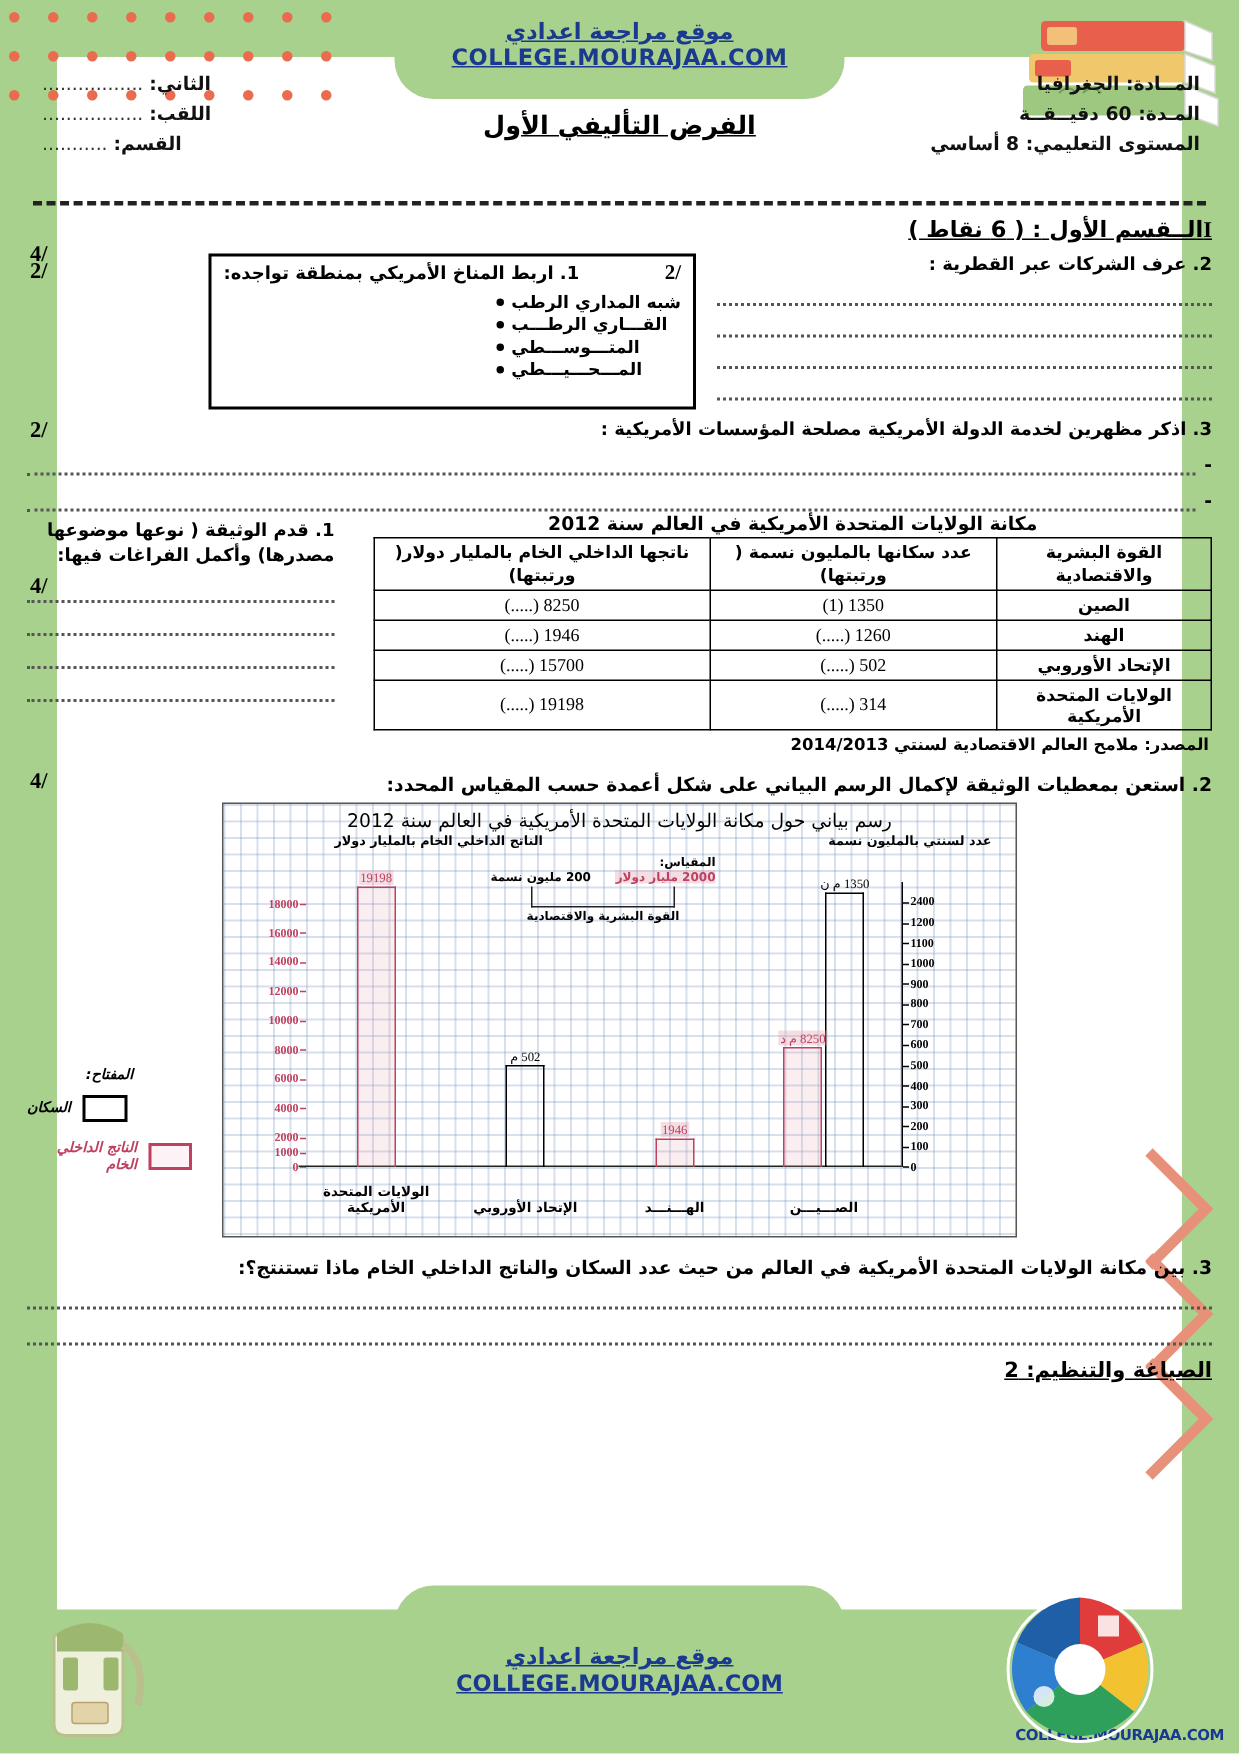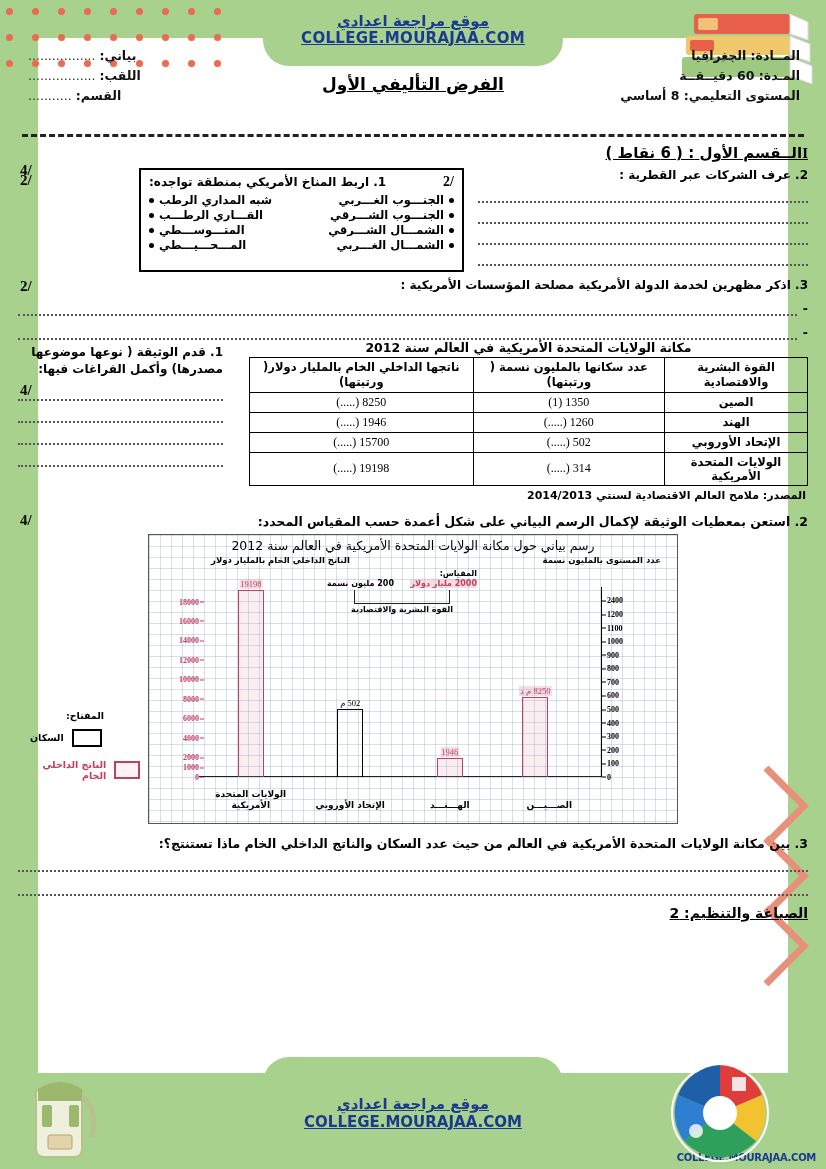--- a/index.html
+++ b/index.html
@@ -310,20 +310,21 @@
     font-size: 12.5px;
     font-weight: normal;
   }
 
   .axis-caption {
     position: absolute;
     font-size: 8.5px;
     font-weight: bold;
     line-height: 1.25;
     text-align: center;
+    margin-left: 12px;
   }
   .cap-pop { right: 16px; top: 20px; }
   .cap-gdp { left: 62px; top: 20px; color: #000; }
 
   .plot {
     position: absolute;
     left: 52px;
     right: 78px;
     top: 52px;
     bottom: 46px;
@@ -419,26 +420,27 @@
   .scale-bracket {
     margin: 2px auto 0 auto;
     width: 96px; height: 14px;
     border: 1.3px solid #222;
     border-top: none;
   }
   .scale-note .foot { margin-top: 1px; line-height: 1.2; }
 
   .legend {
     position: absolute;
-    left: 12px;
+    left: 0;
     top: 176px;
     width: 110px;
     font-size: 9.5px;
     font-weight: bold;
     z-index: 11;
+    font-style: italic;
   }
   .legend .title { text-align: center; margin-bottom: 8px; }
   .legend .row {
     display: flex;
     align-items: center;
     justify-content: flex-end;
     gap: 8px;
     margin-bottom: 12px;
   }
   .legend .swatch { width: 30px; height: 18px; border: 2px solid #000; }
@@ -571,21 +573,21 @@
       <span class="info-label">المـدة:</span>
       <span>60 دقيــقــة</span>
     </div>
     <div class="info-row">
       <span class="info-label">المستوى التعليمي:</span>
       <span>8 أساسي</span>
     </div>
   </div>
 
   <div class="head-left" id="student-fields">
-      <div class="info-row"><span class="info-label">بياني:</span><span class="dotline"> .................</span></div>
+      <div class="info-row"><span class="info-label">الثاني:</span><span class="dotline"> .................</span></div>
       <div class="info-row"><span class="info-label">اللقب:</span><span class="dotline"> .................</span></div>
       <div class="info-row"><span class="info-label">القسم:</span><span class="dotline"> ...........</span></div>
     </div>
 
   <div class="exam-title">الفرض التأليفي الأول</div>
 </div>
 
 <div class="hr-dashed"></div>
 
 <div class="content">
@@ -613,38 +615,20 @@
 
     <div class="match-box">
       <div class="match-head">
         <span class="pts">/2</span>
         <span>
           <span>1.</span>
           <span>اربط المناخ الأمريكي بمنطقة تواجده:</span>
         </span>
       </div>
       <div class="match-grid">
-        <div class="match-col left" id="match-left">
-            <div class="match-item">
-              <span class="bullet"></span>
-              <span>الجنـــوب الغـــربي</span>
-            </div>
-            <div class="match-item">
-              <span class="bullet"></span>
-              <span>الجنـــوب الشـــرقي</span>
-            </div>
-            <div class="match-item">
-              <span class="bullet"></span>
-              <span>الشمـــال الشـــرقي</span>
-            </div>
-            <div class="match-item">
-              <span class="bullet"></span>
-              <span>الشمـــال الغـــربي</span>
-            </div>
-          </div>
         <div class="match-col right" id="match-right">
             <div class="match-item">
               <span class="bullet"></span>
               <span>شبه المداري الرطب</span>
             </div>
             <div class="match-item">
               <span class="bullet"></span>
               <span>القـــاري الرطـــب</span>
             </div>
             <div class="match-item">
@@ -747,21 +731,21 @@
       <div class="row gdp">
         <div class="swatch gdp"></div>
         <span>الناتج الداخلي الخام</span>
       </div>
     </div>
 
     <div class="chart-area">
       <div class="chart-title">رسم بياني حول مكانة الولايات المتحدة الأمريكية في العالم سنة 2012</div>
 
       <div class="axis-caption cap-pop">
-        <span>عدد المستوى بالمليون نسمة</span>
+        <span>عدد لسنتي بالمليون نسمة</span>
       </div>
       <div class="axis-caption cap-gdp">
         <span>الناتج الداخلي الخام بالمليار دولار</span>
       </div>
 
       <div class="scale-note">
         <div class="hdr">المقياس:</div>
         <div class="vals">
           <span class="gdp">2000 مليار دولار</span>
           <span>200 مليون نسمة</span>
@@ -809,20 +793,23 @@
           </div>
           <div class="cat-label two" style="left: 37.5%;">الإتحاد الأوروبي</div>
           <div class="bar pop" style="width: 26px; height: 35.8571%; left: calc(37.5% - 13px);">
             <div class="bar-label">502 م</div>
           </div>
           <div class="cat-label" style="left: 62.5%;">الهـــنـــد</div>
           <div class="bar gdp" style="width: 26px; height: 9.97949%; left: calc(62.5% - 13px); text-align: right;">
             <div class="bar-label">1946</div>
           </div>
           <div class="cat-label" style="left: 87.5%;">الصـــيـــن</div>
+          <div class="bar pop" style="width: 26px; height: 96.4286%; left: calc(87.5% + 1px);">
+            <div class="bar-label">1350 م ن</div>
+          </div>
           <div class="bar gdp" style="width: 26px; height: 42.3077%; left: calc(87.5% - 27px);">
             <div class="bar-label">8250 م د</div>
           </div>
         </div>
     </div>
   </div>
 
   <div class="final-q">
     <span>3.</span>
     <span>بين مكانة الولايات المتحدة الأمريكية في العالم من حيث عدد السكان والناتج الداخلي الخام ماذا تستنتج؟:</span>

